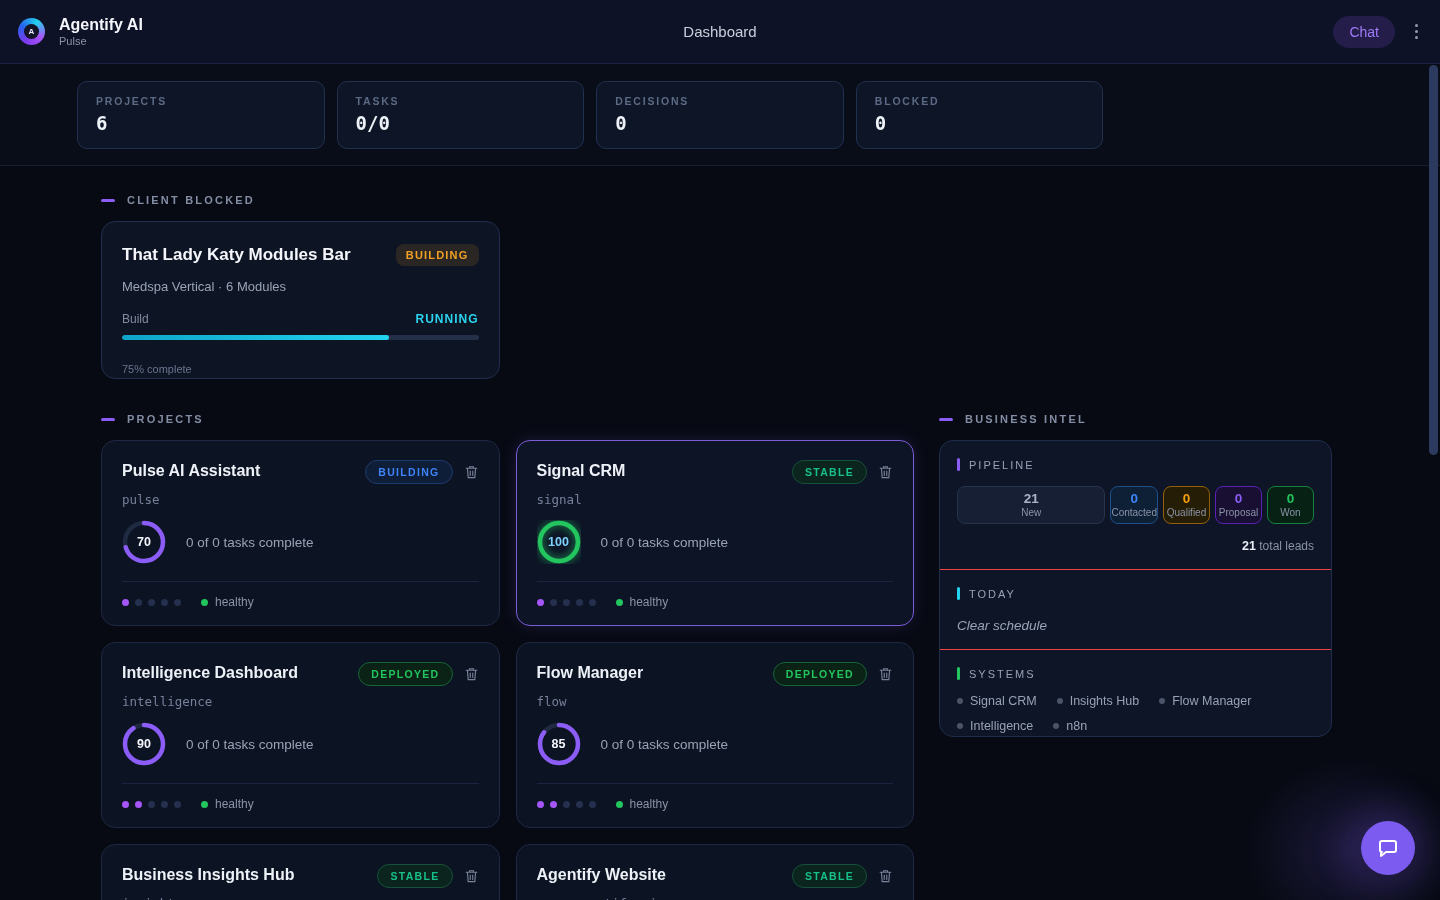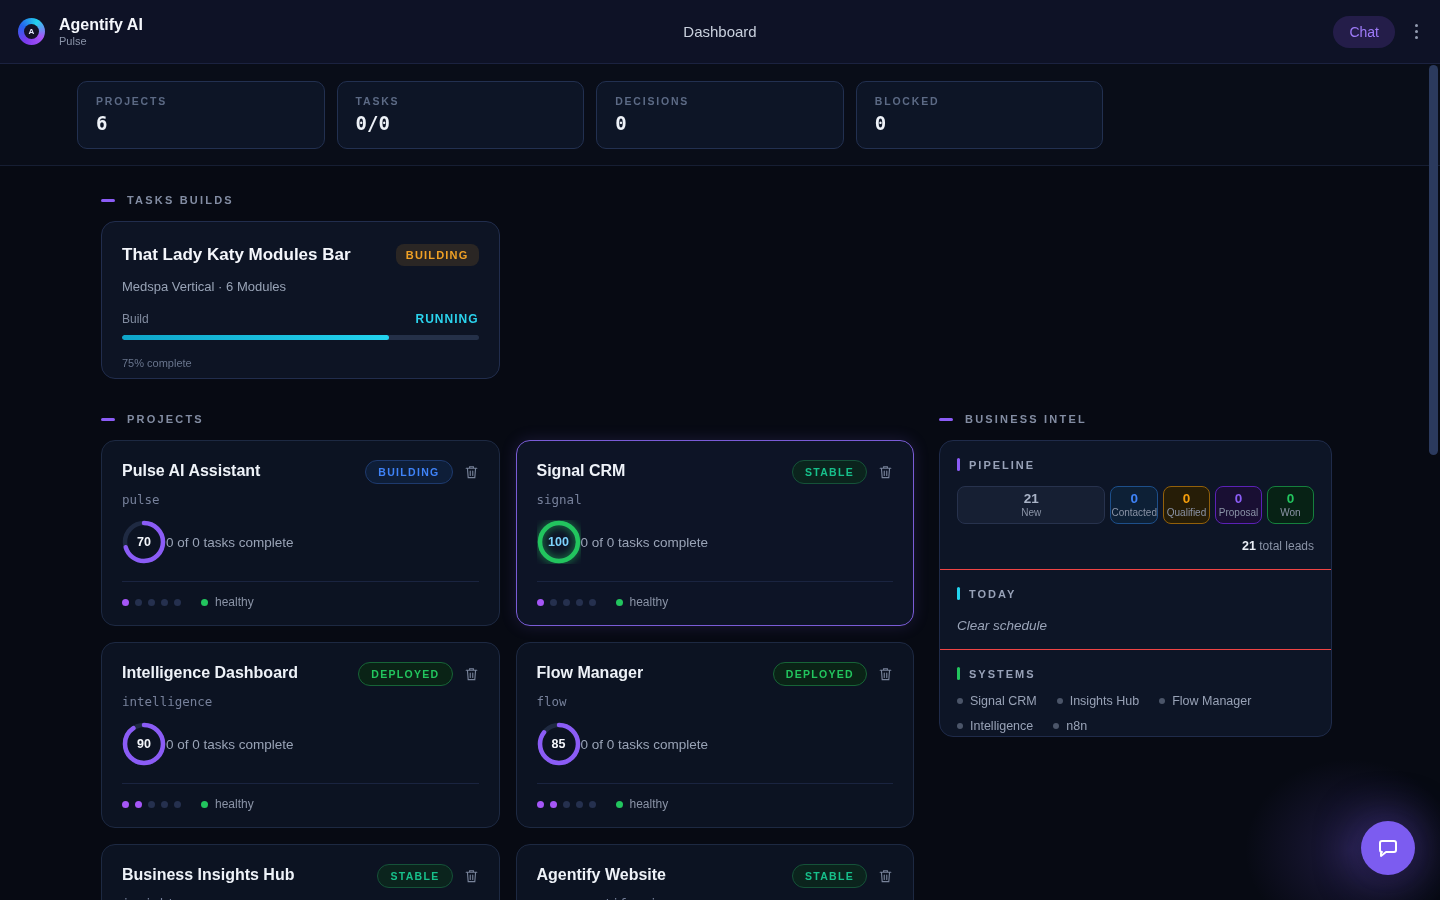--- a/index.html
+++ b/index.html
@@ -75,21 +75,21 @@
   .badge-amber {
     font-size:11px; font-weight:bold; letter-spacing:1.2px; color:#f0a125;
     background:rgba(240,161,37,.13); border-radius:8px; padding:5px 10px;
   }
   .cc-sub { font-size:13px; color:#98a3b6; margin-top:13px; }
   .cc-buildrow { display:flex; justify-content:space-between; margin-top:18px; }
   .cc-build-label { font-size:12px; color:#828ca0; }
   .cc-build-state { font-size:12px; font-weight:bold; letter-spacing:1px; color:#2bd4ee; }
   .progress-track { height:5px; background:#243048; border-radius:3px; margin-top:9px; overflow:hidden; }
   .progress-fill { height:100%; border-radius:3px; background:linear-gradient(90deg,#0ea5c9,#22d3ee); }
-  .cc-caption { font-size:11px; color:#69758d; margin-top:17px; }
+  .cc-caption { font-size:11px; color:#69758d; margin-top:23px; }
 
   
   .projects-grid { display:grid; grid-template-columns:1fr 1fr; gap:16px; }
   .project-card {
     background:#0c1322; border:1px solid #1d2942; border-radius:14px;
     padding:19px 20px; height:186px; position:relative;
   }
   .project-card.highlight {
     border:1px solid #7a5cd6; box-shadow:0 0 16px rgba(124,92,224,.18);
     background:#0d1426;
@@ -99,21 +99,21 @@
   .pc-right { display:flex; align-items:center; gap:11px; }
   .badge {
     font-size:10.5px; font-weight:bold; letter-spacing:1.3px;
     border-radius:999px; padding:5px 12px; white-space:nowrap;
   }
   .badge--building { color:#3f83f8; background:#0e1e38; border:1px solid #1e3a6e; }
   .badge--stable   { color:#17c08b; background:#0b241d; border:1px solid #155239; }
   .badge--deployed { color:#22c55e; background:#0a2316; border:1px solid #176437; }
   .trash { width:15px; height:16px; color:#78839a; cursor:pointer; flex:none; }
   .pc-slug { font-family:"DejaVu Sans Mono", monospace; font-size:12.5px; color:#76809a; margin-top:8px; }
-  .pc-ring-row { display:flex; align-items:center; gap:0; margin-top:13px; height:44px; }
+  .pc-ring-row { display:flex; align-items:center; gap:20px; margin-top:13px; height:44px; }
   .ring-wrap { position:relative; width:44px; height:44px; flex:none; }
   .ring-wrap svg { display:block; }
   .ring-track { stroke:#1f2a42; }
   .ring-val--purple { stroke:#8b5cf6; }
   .ring-val--green  { stroke:#22c55e; filter:drop-shadow(0 0 4px rgba(34,197,94,.8)); }
   .ring-num {
     position:absolute; inset:0; display:flex; align-items:center; justify-content:center;
     font-size:12.5px; font-weight:bold; color:#f4f6fb;
   }
   .ring-num--green { color:#7dd3fc; }
@@ -133,21 +133,21 @@
     background:#0d1526; border:1px solid #1f2b4a; border-radius:14px;
     height:297px; overflow:hidden; display:flex; flex-direction:column;
   }
   .bi-section { padding:17px 17px 16px 17px; }
   .bi-section + .bi-section { border-top:1px solid #ef4444; }
   .bi-head { display:flex; align-items:center; gap:9px; }
   .bi-bar { width:3px; height:13px; border-radius:2px; }
   .bi-bar--purple { background:#8b5cf6; }
   .bi-bar--cyan { background:#22d3ee; }
   .bi-bar--green { background:#22c55e; }
-  .bi-head-text { font-size:11px; font-weight:bold; letter-spacing:2px; color:#98a2b8; }
+  .bi-head-text { font-size:11px; font-weight:normal; letter-spacing:2px; color:#98a2b8; }
   .stages { display:flex; gap:5px; margin-top:15px; }
   .stage {
     border-radius:8px; height:38px; display:flex; flex-direction:column;
     align-items:center; justify-content:center; line-height:1.2;
   }
   .stage-value { font-size:13.5px; font-weight:bold; }
   .stage-label { font-size:10px; color:#8a93a6; }
   .stage--neutral { background:#161f33; border:1px solid #27324d; }
   .stage--neutral .stage-value { color:#a9b3c7; }
   .stage--blue   { background:#0d2036; border:1px solid #1d4f8a; }
@@ -225,21 +225,21 @@
   </div>
     </div>
 </div>
 
 <div class="main">
 
   <div>
 
     <div class="section-label">
       <span class="section-dash"></span>
-      <span class="section-label-text">TASKS BUILDS</span>
+      <span class="section-label-text">CLIENT BLOCKED</span>
     </div>
 
     <div class="client-card">
       <div class="cc-top">
         <div class="cc-title">That Lady Katy Modules Bar</div>
         <div class="badge-amber">BUILDING</div>
       </div>
       <div class="cc-sub">Medspa Vertical · 6 Modules</div>
       <div class="cc-buildrow">
         <span class="cc-build-label">Build</span>

